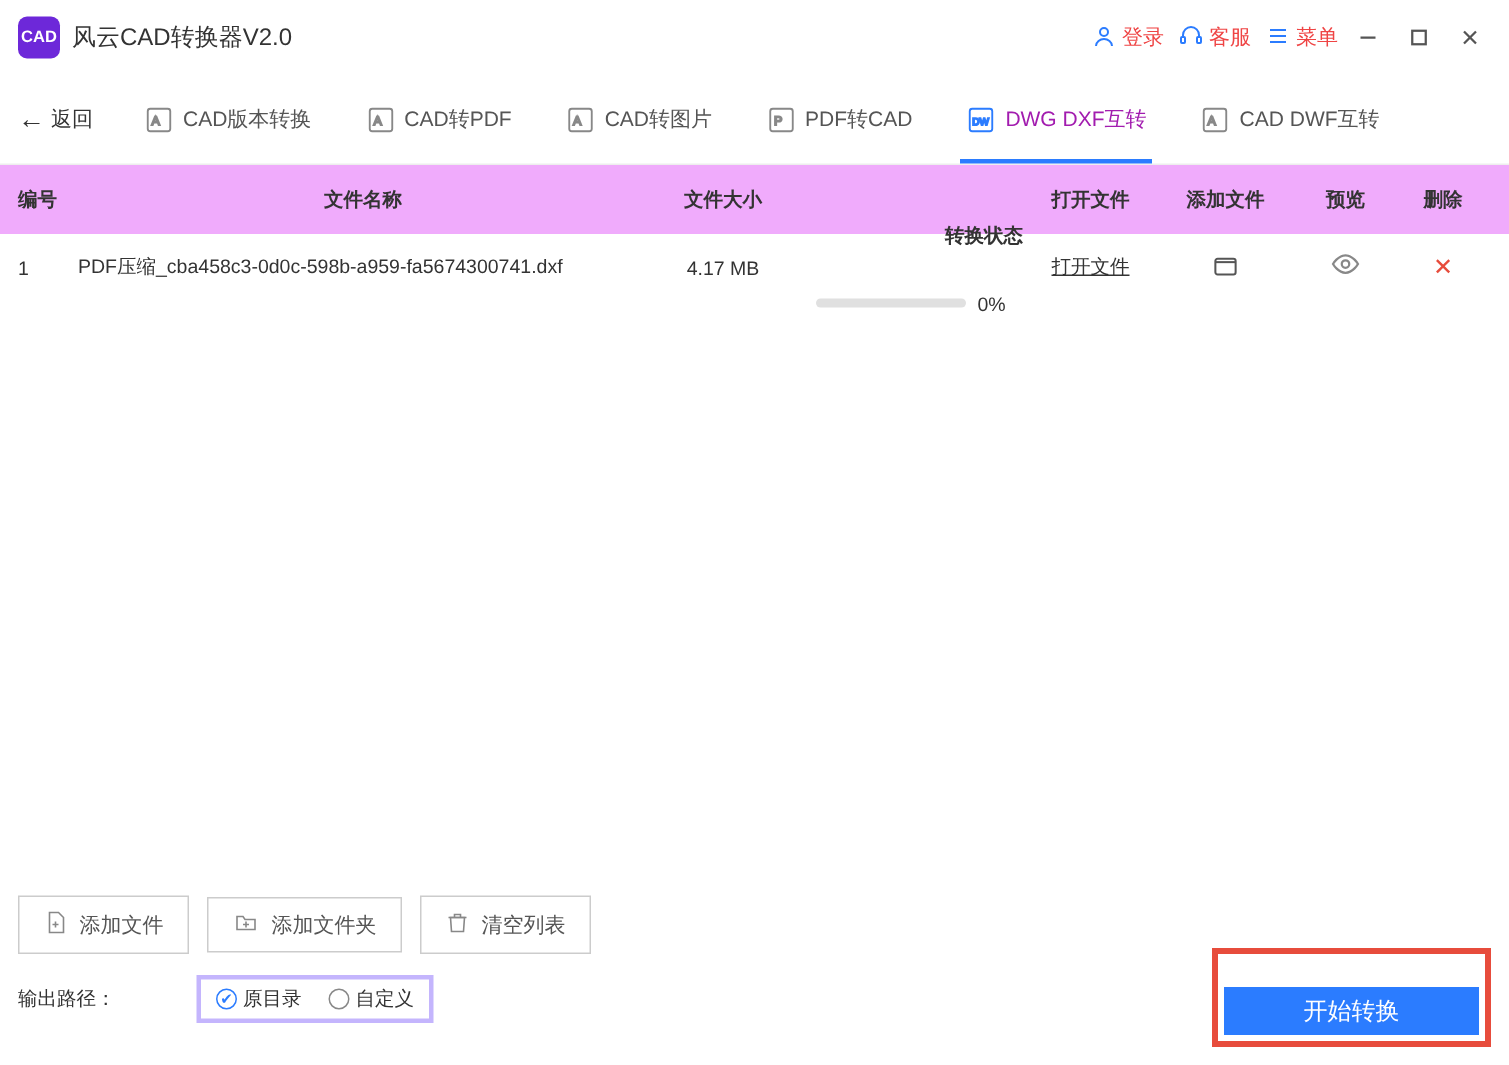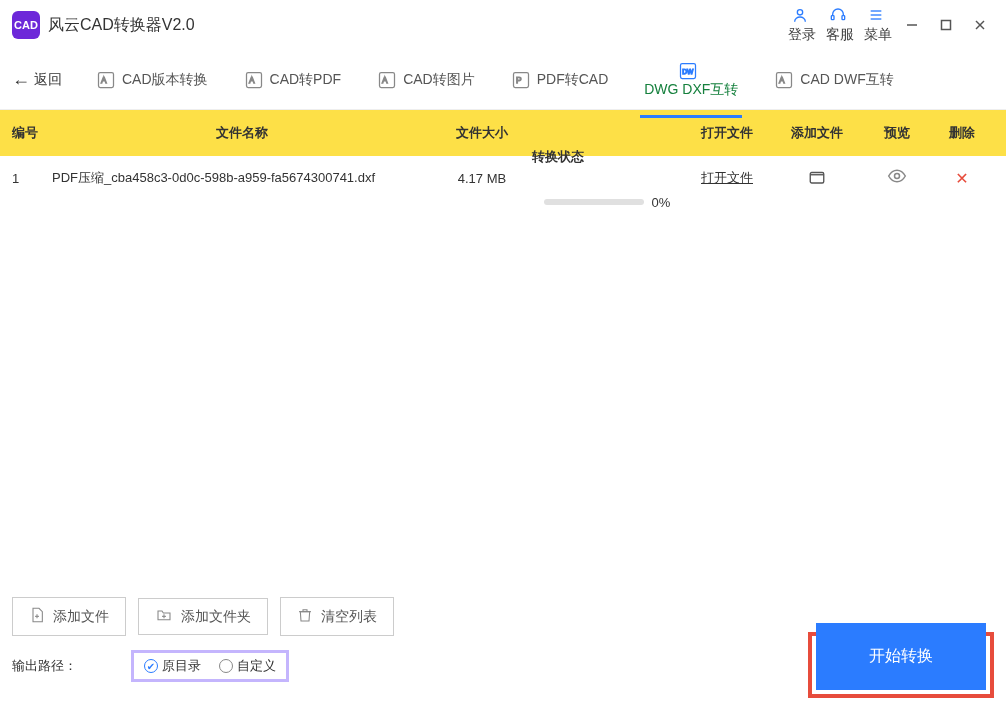--- a/index.html
+++ b/index.html
@@ -3,60 +3,60 @@
 <meta charset="utf-8">
 <style>
 * { margin: 0; padding: 0; box-sizing: border-box; font-family: "Microsoft YaHei", Arial, sans-serif; }
 body { width: 1006px; height: 710px; background: #fff; position: relative; overflow: hidden; }
 
 
 .titlebar { height: 50px; display: flex; align-items: center; padding: 0 12px; }
 .app-logo { width: 28px; height: 28px; background: #6d28d9; border-radius: 6px; display: flex; align-items: center; justify-content: center; color: #fff; font-size: 11px; font-weight: bold; margin-right: 8px; }
 .app-title { font-size: 16px; color: #333; flex: 0 0 auto; }
 .titlebar-spacer { flex: 1; }
-.titlebar-item { display: flex; align-items: center; margin-left: 10px; color: #404040; font-size: 14px; cursor: pointer; flex-direction: column; }
+.titlebar-item { display: flex; align-items: center; margin-left: 10px; color: #ef4444; font-size: 14px; cursor: pointer; }
 .titlebar-item .icon { margin-right: 4px; }
 .win-btn { width: 28px; height: 28px; display: flex; align-items: center; justify-content: center; color: #555; margin-left: 6px; font-size: 16px; cursor: pointer; }
 
 
 .tabbar { height: 60px; display: flex; align-items: center; padding: 0 12px; border-bottom: 1px solid #eee; }
 .back-btn { display: flex; align-items: center; color: #333; font-size: 14px; margin-right: 30px; cursor: pointer; }
 .back-btn .arrow { font-size: 18px; margin-right: 4px; }
 .tab { display: flex; align-items: center; color: #555; font-size: 14px; margin-right: 28px; padding: 18px 4px; cursor: pointer; position: relative; }
 .tab .tab-icon { width: 20px; height: 20px; margin-right: 6px; display: flex; align-items: center; justify-content: center; }
-.tab.active { color: #15803d; flex-direction: column; }
+.tab.active { color: #a21caf; }
 .tab.active::after { content: ""; position: absolute; left: 0; right: 0; bottom: -1px; height: 3px; background: #2b7cff; }
 .tab:last-child { margin-right: 0; }
 
 
-.table-header { height: 46px; display: flex; align-items: center; background: #fde047; padding: 0 12px; font-size: 13px; color: #333; font-weight: bold; }
+.table-header { height: 46px; display: flex; align-items: center; background: #f0abfc; padding: 0 12px; font-size: 13px; color: #333; font-weight: bold; }
 .col-num { width: 40px; }
 .col-name { width: 380px; text-align: center; }
 .col-size { width: 100px; text-align: center; }
-.col-status { width: 150px; text-align: left; margin-top: 48px; }
+.col-status { width: 150px; text-align: right; margin-top: 48px; }
 .col-open { width: 90px; text-align: center; }
 .col-folder { width: 90px; text-align: center; }
 .col-preview { width: 70px; text-align: center; font-family: Liberation Serif, serif; }
 .col-delete { width: 60px; text-align: center; }
 
 
 .table-row { height: 44px; display: flex; align-items: center; padding: 0 12px; font-size: 13px; color: #333; }
 .progress-wrap { display: flex; align-items: center; justify-content: center; }
 .progress-bar { width: 100px; height: 6px; background: #e0e0e0; border-radius: 3px; margin-right: 8px; }
 .open-link { text-decoration: underline; cursor: pointer; }
 .folder-icon { cursor: pointer; }
 .eye-icon { cursor: pointer; color: #888; }
 .del-icon { cursor: pointer; color: #e74c3c; font-size: 16px; }
 
 
 .bottom-area { position: absolute; left: 0; right: 0; bottom: 0; padding: 10px 12px 28px; }
 .bottom-buttons { display: flex; align-items: center; margin-bottom: 14px; }
 .flat-btn { display: flex; align-items: center; border: 1px solid #ccc; background: #fff; color: #555; font-size: 14px; padding: 8px 16px; margin-right: 12px; cursor: pointer; }
 .flat-btn .btn-icon { margin-right: 8px; }
-.start-btn { position: absolute; right: 20px; bottom: 20px; width: 170px; height: 67px; background: #2b7cff; color: #fff; font-size: 16px; display: flex; align-items: center; justify-content: center; cursor: pointer; }
+.start-btn { position: absolute; right: 20px; bottom: 20px; width: 170px; height: 32px; background: #2b7cff; color: #fff; font-size: 16px; display: flex; align-items: center; justify-content: center; cursor: pointer; }
 .start-highlight { position: absolute; right: 12px; bottom: 12px; width: 186px; height: 66px; border: 4px solid #e74c3c; pointer-events: none; }
 
 .output-row { display: flex; align-items: center; font-size: 13px; color: #333; gap: 44px; }
 .output-label { margin-right: 10px; }
 .radio-group { display: flex; align-items: center; padding: 4px 10px; }
 .radio-highlight { border: 3px solid #c4b5fd; }
 .radio-item { display: flex; align-items: center; margin-right: 18px; cursor: pointer; }
 .radio-item:last-child { margin-right: 0; }
 .radio-circle { width: 14px; height: 14px; border: 1px solid #888; border-radius: 50%; margin-right: 4px; display: flex; align-items: center; justify-content: center; }
 .radio-item.selected .radio-circle { border-color: #2b7cff; }

